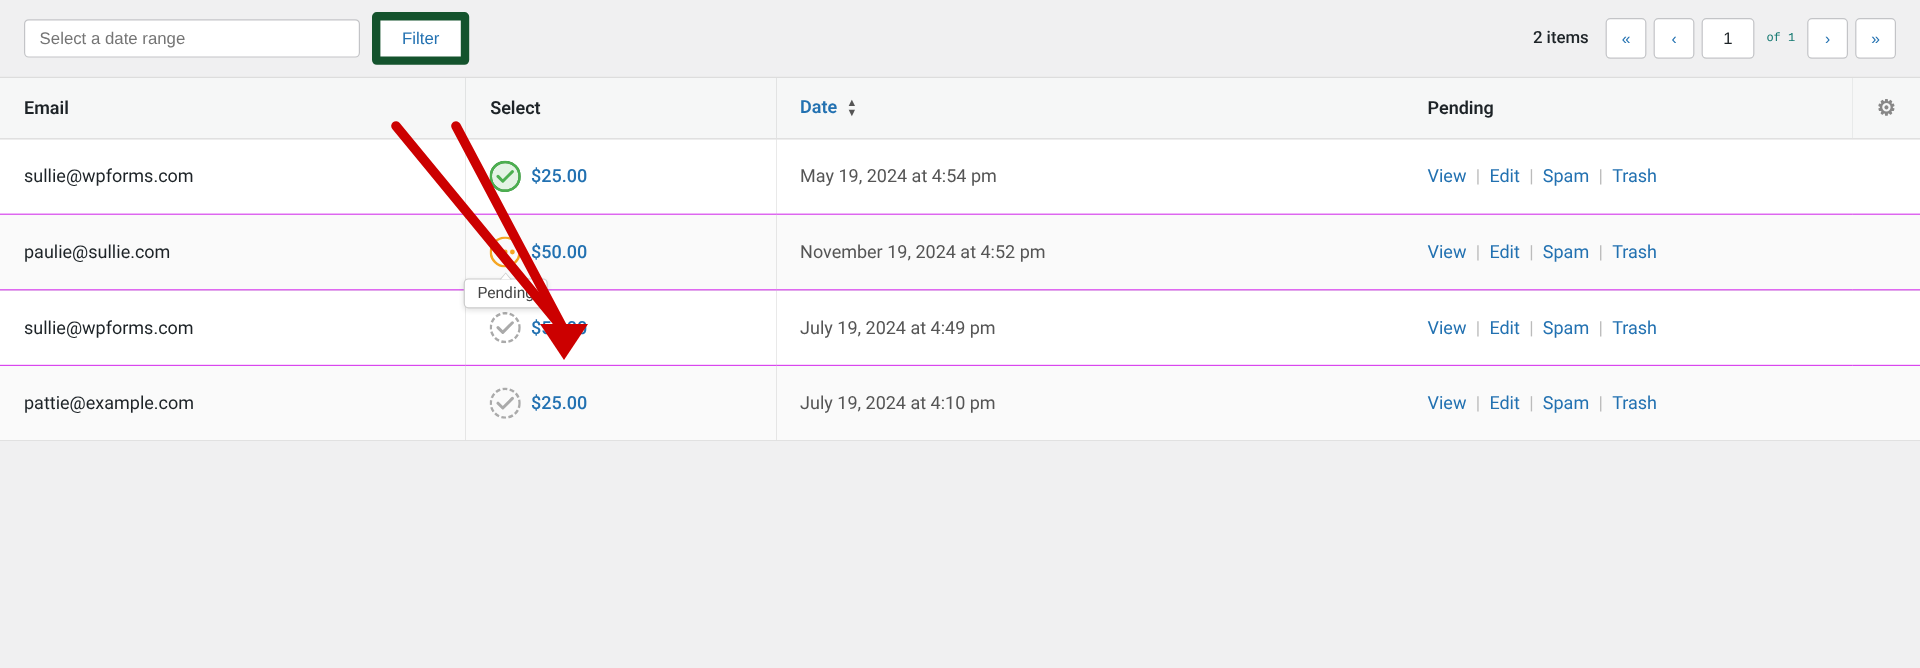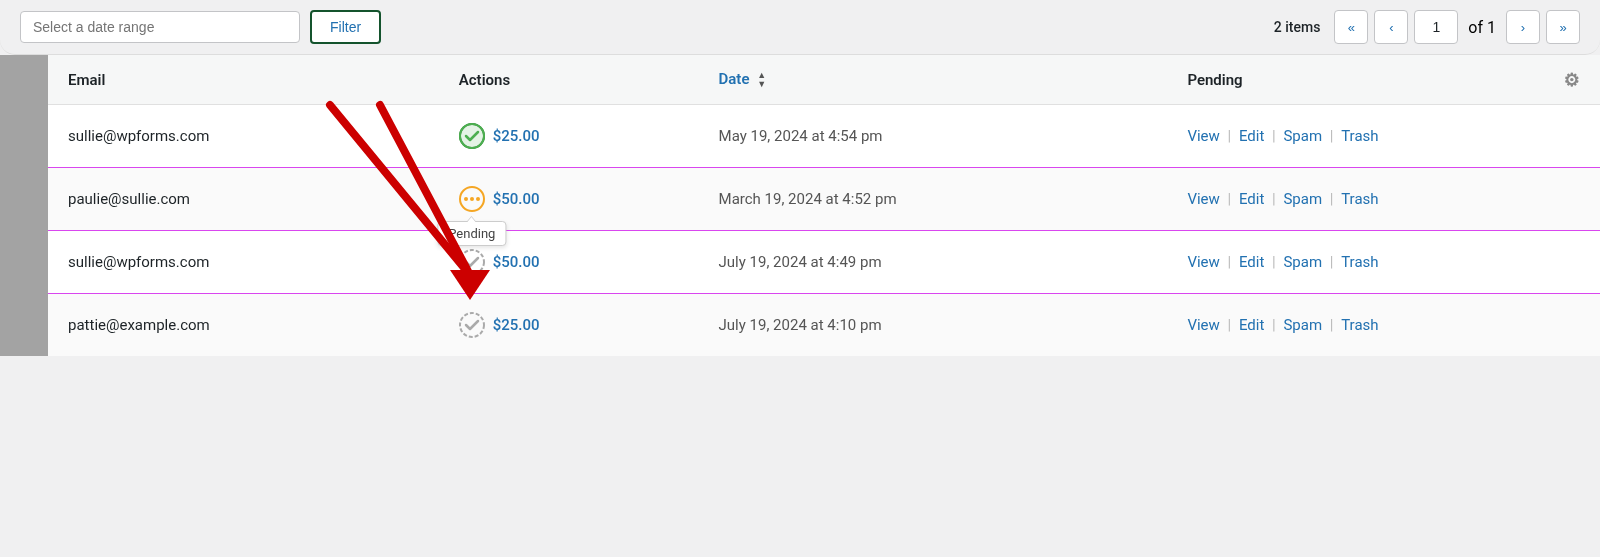--- a/index.html
+++ b/index.html
@@ -17,39 +17,38 @@
       position: relative;
     }
     
     .top-bar {
       display: flex;
       align-items: center;
       justify-content: space-between;
       padding: 10px 20px;
       background: #f0f0f1;
       border-bottom: 1px solid #ddd;
-      border-radius: 15px;
     }
     .top-bar-left {
       display: flex;
       align-items: center;
       gap: 10px;
     }
     .date-range-input {
       width: 280px;
       padding: 7px 12px;
       border: 1px solid #c3c4c7;
       background: #fff;
       border-radius: 4px;
       font-size: 14px;
       color: #888;
     }
     .filter-btn {
       padding: 7px 18px;
-      border: 2px solid #14532d;
+      border: 7px solid #14532d;
       background: #fff;
       color: #2271b1;
       border-radius: 4px;
       font-size: 14px;
       cursor: pointer;
       font-weight: 500;
     }
     .top-bar-right {
       display: flex;
       align-items: center;
@@ -78,30 +77,30 @@
       width: 44px;
       height: 34px;
       border: 1px solid #c3c4c7;
       background: #fff;
       border-radius: 4px;
       text-align: center;
       font-size: 14px;
       color: #1d2327;
     }
     .of-text {
-      font-size: 16px;
-      color: #000000;
+      font-size: 10px;
+      color: #0f766e;
       margin: 0 4px;
+      font-family: Liberation Mono, monospace;
     }
 
     
     .table-wrapper {
       background: #a3a3a3;
       margin: 0;
-      padding-left: 48px;
     }
     table {
       width: 100%;
       border-collapse: collapse;
     }
     thead tr {
       background: #f6f7f7;
       border-bottom: 1px solid #e0e0e0;
     }
     th {
@@ -252,21 +251,21 @@
       <button class="page-nav-btn">›</button>
       <button class="page-nav-btn">»</button>
     </div>
   </div>
 
   <div class="table-wrapper">
     <table>
       <thead>
         <tr>
           <th>Email</th>
-          <th>Actions</th>
+          <th>Select</th>
           <th class="date-col">
             <span>Date</span>
             <span class="sort-arrows">▲<br>▼</span>
           </th>
           <th>Pending</th>
           <th style="width:40px; text-align:center;">
             <span class="gear-icon">⚙</span>
           </th>
         </tr>
       </thead>
@@ -298,21 +297,21 @@
       <circle cx="13" cy="13" r="12" fill="none" stroke="#f5a623" stroke-width="2"></circle>
       <circle cx="7" cy="13" r="2" fill="#f5a623"></circle>
       <circle cx="13" cy="13" r="2" fill="#f5a623"></circle>
       <circle cx="19" cy="13" r="2" fill="#f5a623"></circle>
     </svg>
                   <div class="tooltip-box">Pending</div>
                 </span>
                 <span class="amount">$50.00</span>
               </div>
             </td>
-            <td class="date-cell">March 19, 2024 at 4:52 pm</td>
+            <td class="date-cell">November 19, 2024 at 4:52 pm</td>
             <td class="actions-cell" colspan="2"><a>View</a><span class="actions-sep"> | </span><a>Edit</a><span class="actions-sep"> | </span><a>Spam</a><span class="actions-sep"> | </span><a>Trash</a></td>
           </tr>
           <tr>
             <td>sullie@wpforms.com</td>
             <td>
               <div class="payment-cell">
                 <span class="tooltip-wrapper">
                   <svg class="icon-refunded" viewBox="0 0 26 26" xmlns="http://www.w3.org/2000/svg">
       <circle cx="13" cy="13" r="12" fill="none" stroke="#aaa" stroke-width="2" stroke-dasharray="4 2"></circle>
       <path d="M7 13 L11 17 L19 9" stroke="#aaa" stroke-width="2.5" fill="none" stroke-linecap="round" stroke-linejoin="round"></path>

